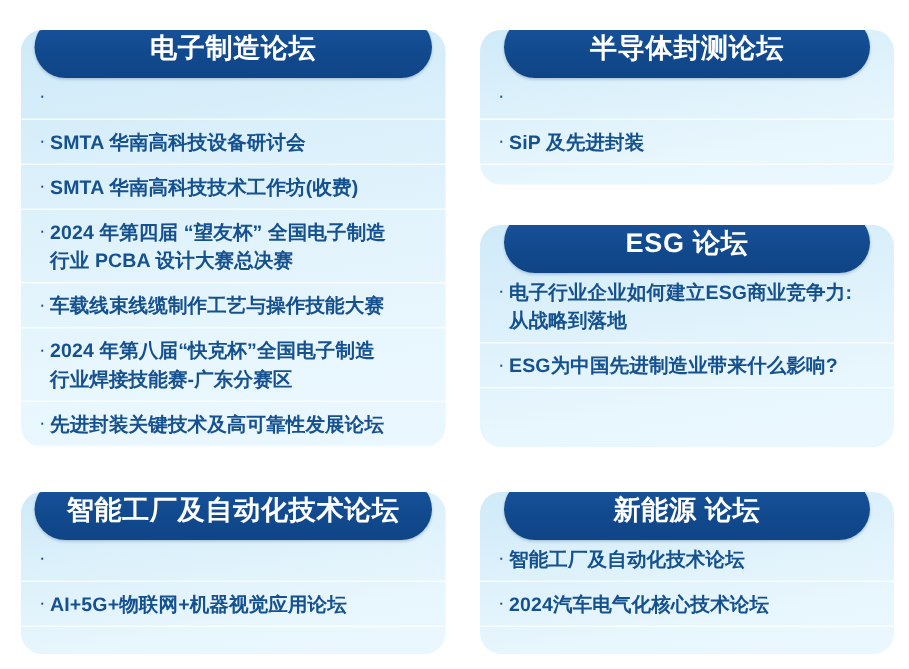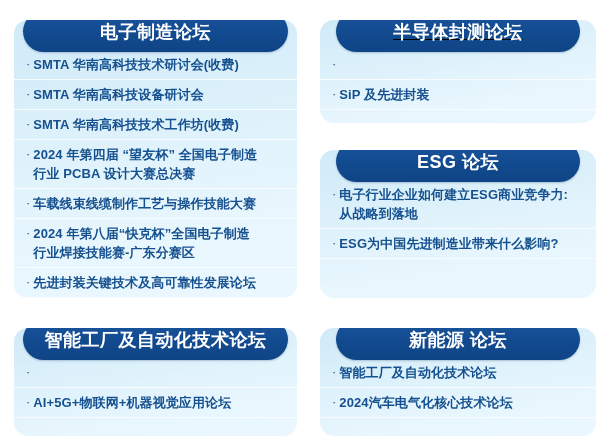--- a/index.html
+++ b/index.html
@@ -87,21 +87,21 @@
     font-weight: bold;
     letter-spacing: 0.1px;
     white-space: pre-line;
   }
 
   
   #card-electronics { left: 14px;  top: 20px;  width: 283px; height: 278px; }
   #card-electronics .pill { left: 9px; width: 265px; }
 
   #card-semiconductor { left: 320px; top: 20px;  width: 276px; height: 103px; }
-  #card-semiconductor .pill { left: 16px; width: 244px; text-decoration: underline; }
+  #card-semiconductor .pill { left: 16px; width: 244px; }
 
   #card-esg { left: 320px; top: 150px; width: 276px; height: 148px; }
   #card-esg .pill { left: 16px; width: 244px; align-items: center; }
 
   #card-smartfactory { left: 14px;  top: 328px; width: 283px; height: 108px; }
   #card-smartfactory .pill { left: 9px; width: 265px; }
 
   #card-newenergy { left: 320px; top: 328px; width: 276px; height: 108px; }
   #card-newenergy .pill { left: 16px; width: 244px; }
 
@@ -115,21 +115,20 @@
 
 <div id="board">
 
   <section class="card" id="card-electronics">
     <div class="pill">
       <span class="pill-text">电子制造论坛</span>
     </div>
     <ul class="list">
       <li class="list-item">
         <span class="bullet">·</span>
-        <span class="item-text">SMTA 华南高科技技术研讨会(收费)</span>
       </li>
       <li class="list-item">
         <span class="bullet">·</span>
         <span class="item-text">SMTA 华南高科技设备研讨会</span>
       </li>
       <li class="list-item">
         <span class="bullet">·</span>
         <span class="item-text">SMTA 华南高科技技术工作坊(收费)</span>
       </li>
       <li class="list-item">

